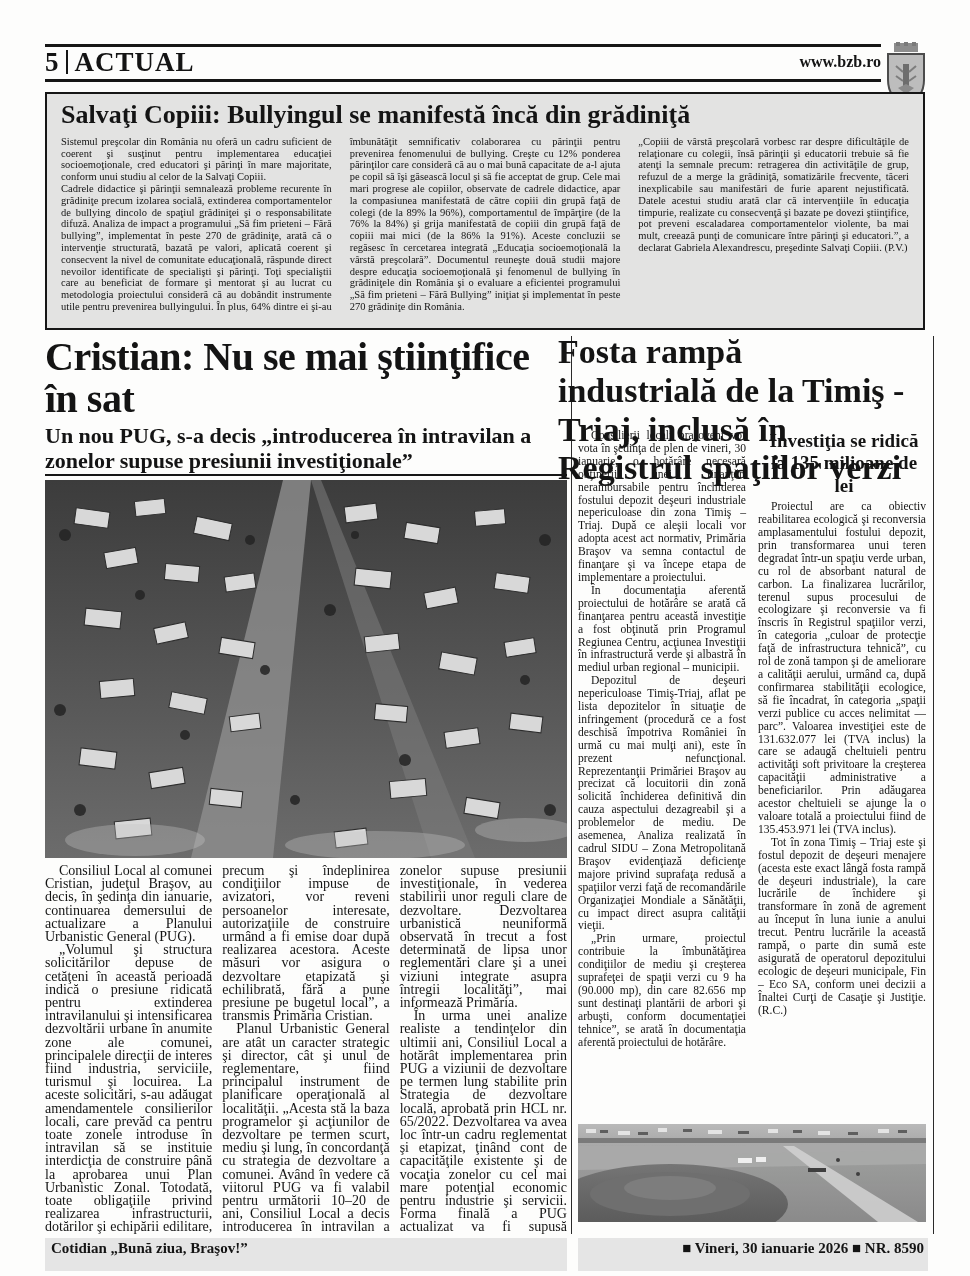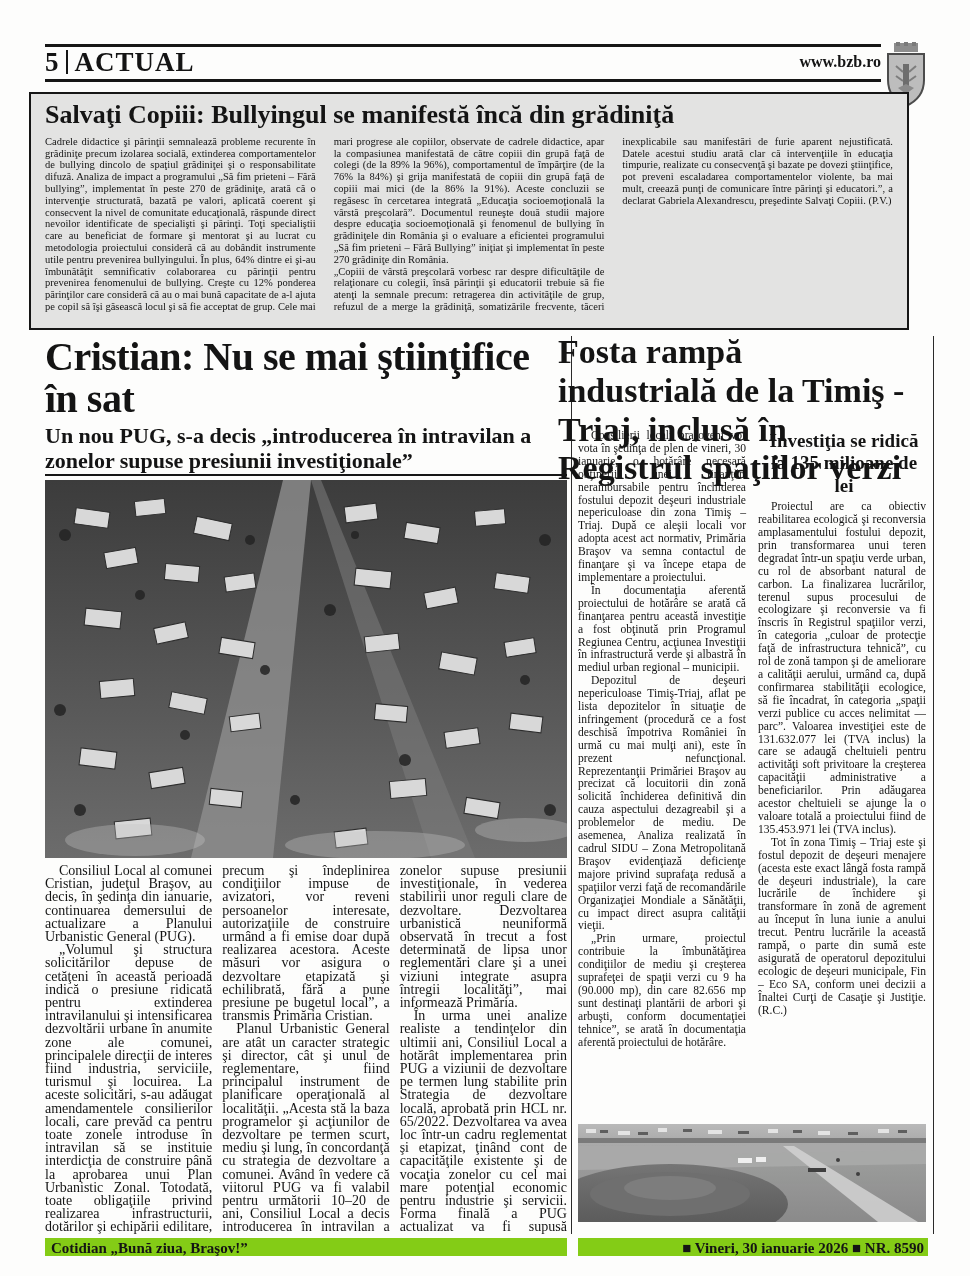--- a/index.html
+++ b/index.html
@@ -18,21 +18,21 @@
     display:flex;align-items:center;justify-content:space-between;
   }
   .masthead-left{display:flex;align-items:center;gap:7px;}
   .page-num{font-size:27px;font-weight:bold;}
   .masthead-divider{width:2px;height:24px;background:#161616;}
   .section-name{font-size:27px;font-weight:bold;letter-spacing:1px;}
   .website{font-size:16px;font-weight:bold;}
   .logo{position:absolute;left:884px;top:42px;width:44px;height:66px;}
   
   .top-box{
-    position:absolute;left:29px;top:92px;width:880px;height:238px;
+    position:absolute;left:45px;top:92px;width:880px;height:238px;
     background:#e3e3e2;border:2px solid #161616;box-sizing:border-box;
     padding:6px 14px 8px 14px;
   }
   .top-box h2{
     margin:0 0 6px 0;font-size:26px;line-height:1.15;font-weight:bold;
   }
   .top-cols{
     column-count:3;column-gap:18px;column-fill:auto;
     height:186px;overflow:hidden;
     font-size:10.5px;line-height:11.8px;text-align:justify;
@@ -70,21 +70,21 @@
     font-size:11.6px;line-height:12.9px;text-align:justify;
   }
   .side-cols p{margin:0;text-indent:13px;}
   .side-cols h3{
     margin:9px 0 4px 4px;font-size:19px;line-height:1.18;font-weight:bold;
     text-align:center;break-inside:avoid;
   }
   .side-photo{position:absolute;left:578px;top:1124px;width:348px;height:98px;display:block;}
   
   .footer-bar{
-    position:absolute;top:1238px;height:18px;background:#84cc16;
+    position:absolute;top:1238px;height:33px;background:#e5e5e5;
     font-size:15px;font-weight:bold;line-height:21px;box-sizing:border-box;
   }
   .footer-bar.left{left:45px;width:522px;padding-left:6px;}
   .footer-bar.right{left:578px;width:350px;text-align:right;padding-right:4px;}
 </style>
 </head>
 <body>
 
 <div id="page">
 
@@ -106,20 +106,21 @@
     <rect x="28" y="-2" width="4" height="6" fill="#7a7a7a"></rect>
     <path d="M4,12 h36 v26 q0,18 -18,26 q-18,-8 -18,-26 z" fill="#bdbdbd" stroke="#4c4c4c" stroke-width="2"></path>
     <path d="M19,22 h6 v24 h-6 z" fill="#6d6d6d"></path>
     <path d="M14,46 l8,-4 8,4 -8,6 z" fill="#8a8a8a"></path>
     <path d="M12,24 l7,6 M32,24 l-7,6 M12,34 l7,5 M32,34 l-7,5" stroke="#7d7d7d" stroke-width="2" fill="none"></path>
   </svg>
 
   <div class="top-box">
     <h2>Salvaţi Copiii: Bullyingul se manifestă încă din grădiniţă</h2>
     <div class="top-cols">
+      <p>Sistemul preşcolar din România nu oferă un cadru suficient de coerent şi susţinut pentru implementarea educaţiei socioemoţionale, cred educatori şi părinţi în mare majoritate, conform unui studiu al celor de la Salvaţi Copiii.</p>
       <p>Cadrele didactice şi părinţii semnalează probleme recurente în grădiniţe precum izolarea socială, extinderea comportamentelor de bullying dincolo de spaţiul grădiniţei şi o responsabilitate difuză. Analiza de impact a programului „Să fim prieteni – Fără bullying”, implementat în peste 270 de grădiniţe, arată că o intervenţie structurată, bazată pe valori, aplicată coerent şi consecvent la nivel de comunitate educaţională, răspunde direct nevoilor identificate de specialişti şi părinţi. Toţi specialiştii care au beneficiat de formare şi mentorat şi au lucrat cu metodologia proiectului consideră că au dobândit instrumente utile pentru prevenirea bullyingului. În plus, 64% dintre ei şi-au îmbunătăţit semnificativ colaborarea cu părinţii pentru prevenirea fenomenului de bullying. Creşte cu 12% ponderea părinţilor care consideră că au o mai bună capacitate de a-l ajuta pe copil să îşi găsească locul şi să fie acceptat de grup. Cele mai mari progrese ale copiilor, observate de cadrele didactice, apar la compasiunea manifestată de către copiii din grupă faţă de colegi (de la 89% la 96%), comportamentul de împărţire (de la 76% la 84%) şi grija manifestată de copiii din grupă faţă de copiii mai mici (de la 86% la 91%). Aceste concluzii se regăsesc în cercetarea integrată „Educaţia socioemoţională la vârstă preşcolară”. Documentul reuneşte două studii majore despre educaţia socioemoţională şi fenomenul de bullying în grădiniţele din România şi o evaluare a eficientei programului „Să fim prieteni – Fără Bullying” iniţiat şi implementat în peste 270 grădiniţe din România.</p>
       <p>„Copiii de vârstă preşcolară vorbesc rar despre dificultăţile de relaţionare cu colegii, însă părinţii şi educatorii trebuie să fie atenţi la semnale precum: retragerea din activităţile de grup, refuzul de a merge la grădiniţă, somatizările frecvente, tăceri inexplicabile sau manifestări de furie aparent nejustificată. Datele acestui studiu arată clar că intervenţiile în educaţia timpurie, realizate cu consecvenţă şi bazate pe dovezi ştiinţifice, pot preveni escaladarea comportamentelor violente, ba mai mult, creează punţi de comunicare între părinţi şi educatori.”, a declarat Gabriela Alexandrescu, preşedinte Salvaţi Copiii. (P.V.)</p>
     </div>
   </div>
 
   <h1 class="main-headline">Cristian: Nu se mai ştiinţifice în sat</h1>
   <h2 class="main-subhead">Un nou PUG, s-a decis „introducerea în intravilan a zonelor supuse presiunii investiţionale”</h2>
   <div class="main-rule"></div>
 
   <svg class="main-photo" viewBox="0 0 522 378" preserveAspectRatio="none" aria-label="aerial-winter-village-photo">

